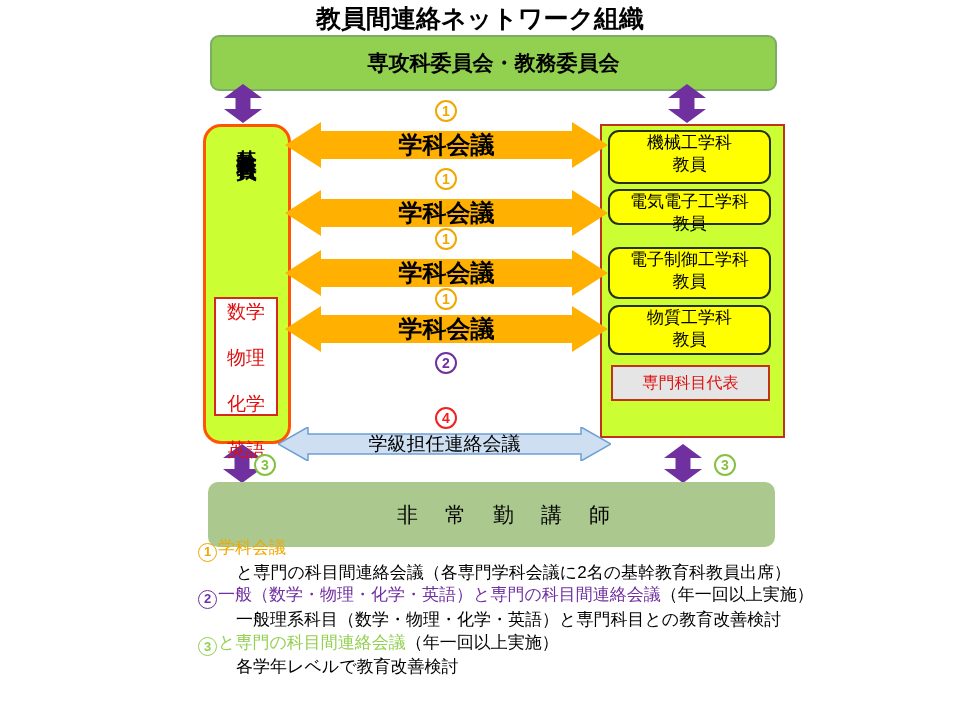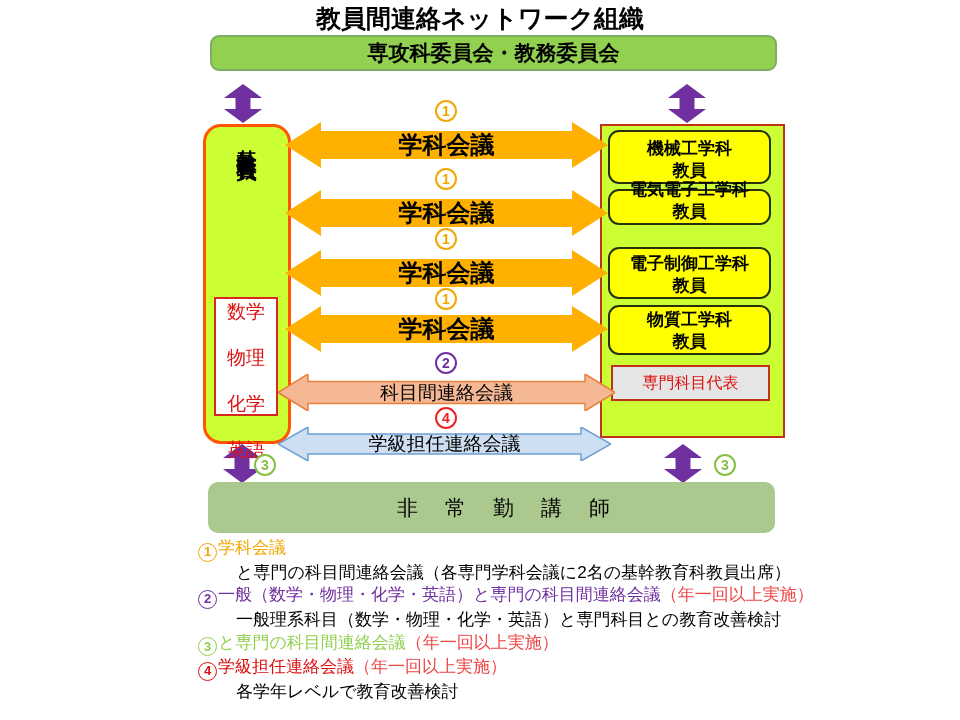--- a/index.html
+++ b/index.html
@@ -1,38 +1,38 @@
 <!DOCTYPE html>
 <html><head>
 <meta charset="utf-8">
 <style>
   html,body{margin:0;padding:0;background:#fff;}
   .stage{position:relative;width:960px;height:720px;background:#fff;overflow:hidden;
          font-family:"Liberation Sans",sans-serif;color:#000;}
   .abs{position:absolute;}
   .title{left:0;top:2px;width:960px;text-align:center;font-size:25px;font-weight:bold;}
-  .top-box{left:210px;top:35px;width:567px;height:36px;background:#92d050;border:2px solid #7dad62;
+  .top-box{left:210px;top:35px;width:567px;height:56px;background:#92d050;border:2px solid #7dad62;
            border-radius:9px;display:flex;align-items:center;justify-content:center;
            font-size:21px;font-weight:bold;box-sizing:border-box;}
-  .bottom-box{left:208px;top:482px;width:567px;height:51px;background:#abc98e;border-radius:10px;
+  .bottom-box{left:208px;top:482px;width:567px;height:65px;background:#abc98e;border-radius:10px;
               display:flex;align-items:center;justify-content:center;font-size:21px;
               letter-spacing:27px;text-indent:27px;box-sizing:border-box;padding-left:24px;}
   .left-box{left:203px;top:124px;width:88px;height:320px;background:#ccff33;
             border:3px solid #ff5400;border-radius:18px;box-sizing:border-box;}
   .left-title{position:absolute;left:50%;transform:translateX(-50%);top:7px;
               writing-mode:vertical-rl;text-orientation:upright;font-size:20px;font-weight:bold;
               letter-spacing:2px;line-height:1;}
   .subjects-box{position:absolute;left:8px;top:170px;width:64px;height:119px;background:#fff;
                 border:2px solid #d42a1e;box-sizing:border-box;display:flex;flex-direction:column;
                 justify-content:space-around;align-items:center;color:#dd1111;font-size:19px;gap:20px;}
   .right-box{left:600px;top:124px;width:185px;height:314px;background:#ccff33;
              border:2px solid #c0331a;box-sizing:border-box;}
   .dept{position:absolute;left:6px;width:163px;background:#ffff00;border:2px solid #28320a;
         border-radius:11px;box-sizing:border-box;display:flex;flex-direction:column;
-        align-items:center;justify-content:flex-end;font-size:17px;line-height:22px;text-align:center;font-weight:bold;}
+        align-items:center;justify-content:flex-start;font-size:17px;line-height:22px;text-align:center;}
   .dept1{top:4px;height:54px;}  .dept2{top:63px;height:36px;}
   .dept3{top:121px;height:52px;}.dept4{top:179px;height:50px;}
   .rep-box{position:absolute;left:9px;top:239px;width:159px;height:36px;background:#e5e5e5;
            border:2px solid #c0331a;box-sizing:border-box;display:flex;align-items:center;
            justify-content:center;color:#dd1111;font-size:16px;}
   .arrow-wrap{position:absolute;}
   .arrow-wrap svg{position:absolute;left:0;top:0;display:block;}
   .arrow-label{position:absolute;left:0;top:0;width:100%;height:100%;display:flex;
                align-items:center;justify-content:center;}
   .lbl-gakka{font-size:24px;font-weight:bold;}
@@ -48,21 +48,21 @@
   .numc-orange{color:#f0a800;border-color:#f0a800;}
   .numc-purple{color:#7030a0;border-color:#7030a0;}
   .numc-red{color:#ee2222;border-color:#ee2222;}
   .numc-green{color:#85c141;border-color:#85c141;}
   .n1a{left:435px;top:100px;} .n1b{left:435px;top:168px;}
   .n1c{left:435px;top:228px;} .n1d{left:435px;top:288px;}
   .n2{left:435px;top:352px;}  .n4{left:435px;top:407px;}
   .n3l{left:254px;top:454px;} .n3r{left:714px;top:454px;}
   .legend{left:198px;top:537px;width:750px;font-size:17px;line-height:22.5px;}
   .lg-detail{padding-left:38px;color:#000;}
-  .lg-suffix{color:#ef4444;}
+  .lg-suffix{color:#000000;}
   .c1{color:#f0a800;} .c2{color:#7030a0;} .c3{color:#92d050;} .c4{color:#dd1111;}
   .lgc{display:inline-flex;width:19px;height:19px;border:1.5px solid currentColor;border-radius:50%;
        align-items:center;justify-content:center;font-size:13px;font-weight:bold;
        box-sizing:border-box;margin-right:1px;vertical-align:-3px;}
 </style>
 </head>
 <body>
 
 <div class="stage">
 
@@ -143,26 +143,20 @@
       </svg>
     <div class="arrow-label lbl-gakka">学科会議</div>
   </div>
   <div class="abs arrow-wrap oarr o4">
     <svg width="323" height="46" viewBox="0 0 323 46">
         <polygon points="0,23 36,0 36,9 287,9 287,0 323,23 287,46 287,37 36,37 36,46" fill="#ffb000"></polygon>
       </svg>
     <div class="arrow-label lbl-gakka">学科会議</div>
   </div>
 
-  <div class="abs arrow-wrap sarr">
-    <svg width="337" height="37" viewBox="0 0 337 37">
-        <polygon points="0,18.5 30,0 30,7.5 307,7.5 307,0 337,18.5 307,37 307,29.5 30,29.5 30,37" fill="#f4b894" stroke="#e8803c" stroke-width="1.5"></polygon>
-      </svg>
-    <div class="arrow-label lbl-small">科目間連絡会議</div>
-  </div>
 
   <div class="abs arrow-wrap barr">
     <svg width="333" height="34" viewBox="0 0 333 34">
         <polygon points="0,17 30,0 30,7 303,7 303,0 333,17 303,34 303,27 30,27 30,34" fill="#cfdff2" stroke="#6d9ed6" stroke-width="1.5"></polygon>
       </svg>
     <div class="arrow-label lbl-small">学級担任連絡会議</div>
   </div>
 
   <div class="abs numc numc-orange n1a">1</div>
   <div class="abs numc numc-orange n1b">1</div>
@@ -182,19 +176,16 @@
       <span class="lgc">1</span><span>学科会議</span><span class="lg-suffix"></span>
     </div>
     <div class="lg-detail">と専門の科目間連絡会議（各専門学科会議に2名の基幹教育科教員出席）</div>
     <div class="lg-head c2">
       <span class="lgc">2</span><span>一般（数学・物理・化学・英語）と専門の科目間連絡会議</span><span class="lg-suffix">（年一回以上実施）</span>
     </div>
     <div class="lg-detail">一般理系科目（数学・物理・化学・英語）と専門科目との教育改善検討</div>
     <div class="lg-head c3">
       <span class="lgc">3</span><span>と専門の科目間連絡会議</span><span class="lg-suffix">（年一回以上実施）</span>
     </div>
-    <div class="lg-head c4">
-      <span class="lgc">4</span><span>学級担任連絡会議</span><span class="lg-suffix">（年一回以上実施）</span>
-    </div>
     <div class="lg-detail">各学年レベルで教育改善検討</div>
   </div>
 
 </div>
 
 </body></html>

